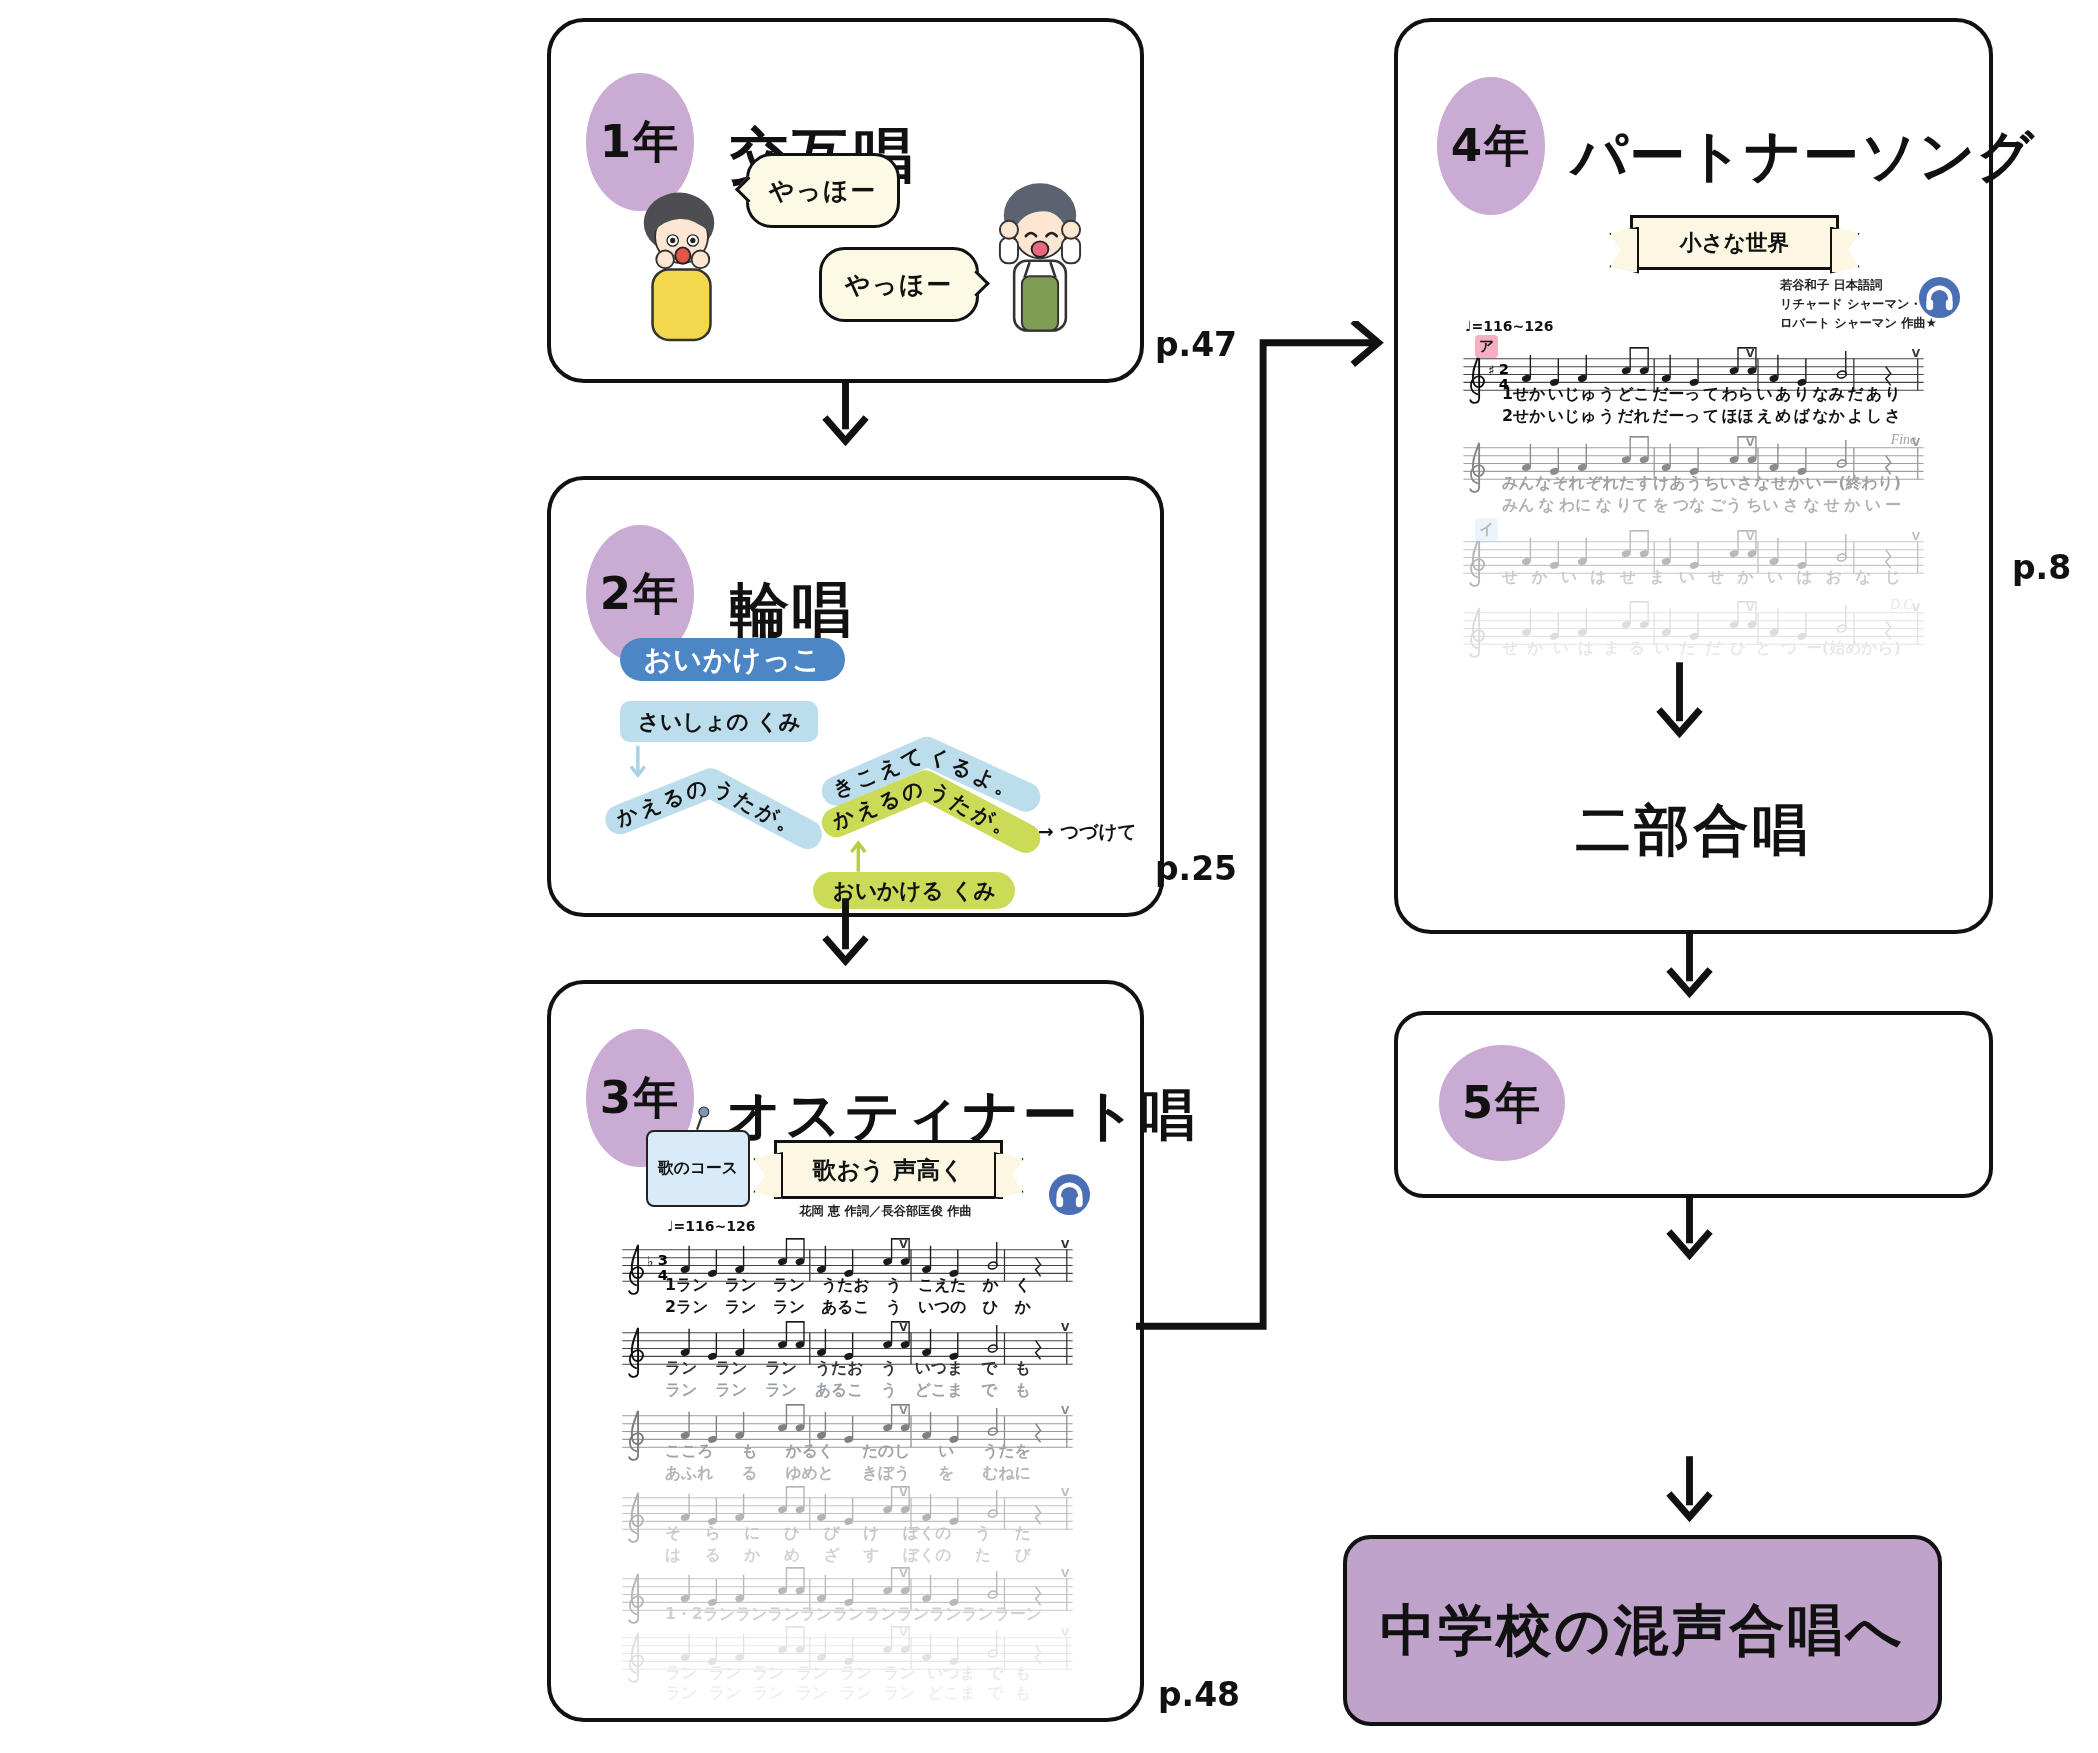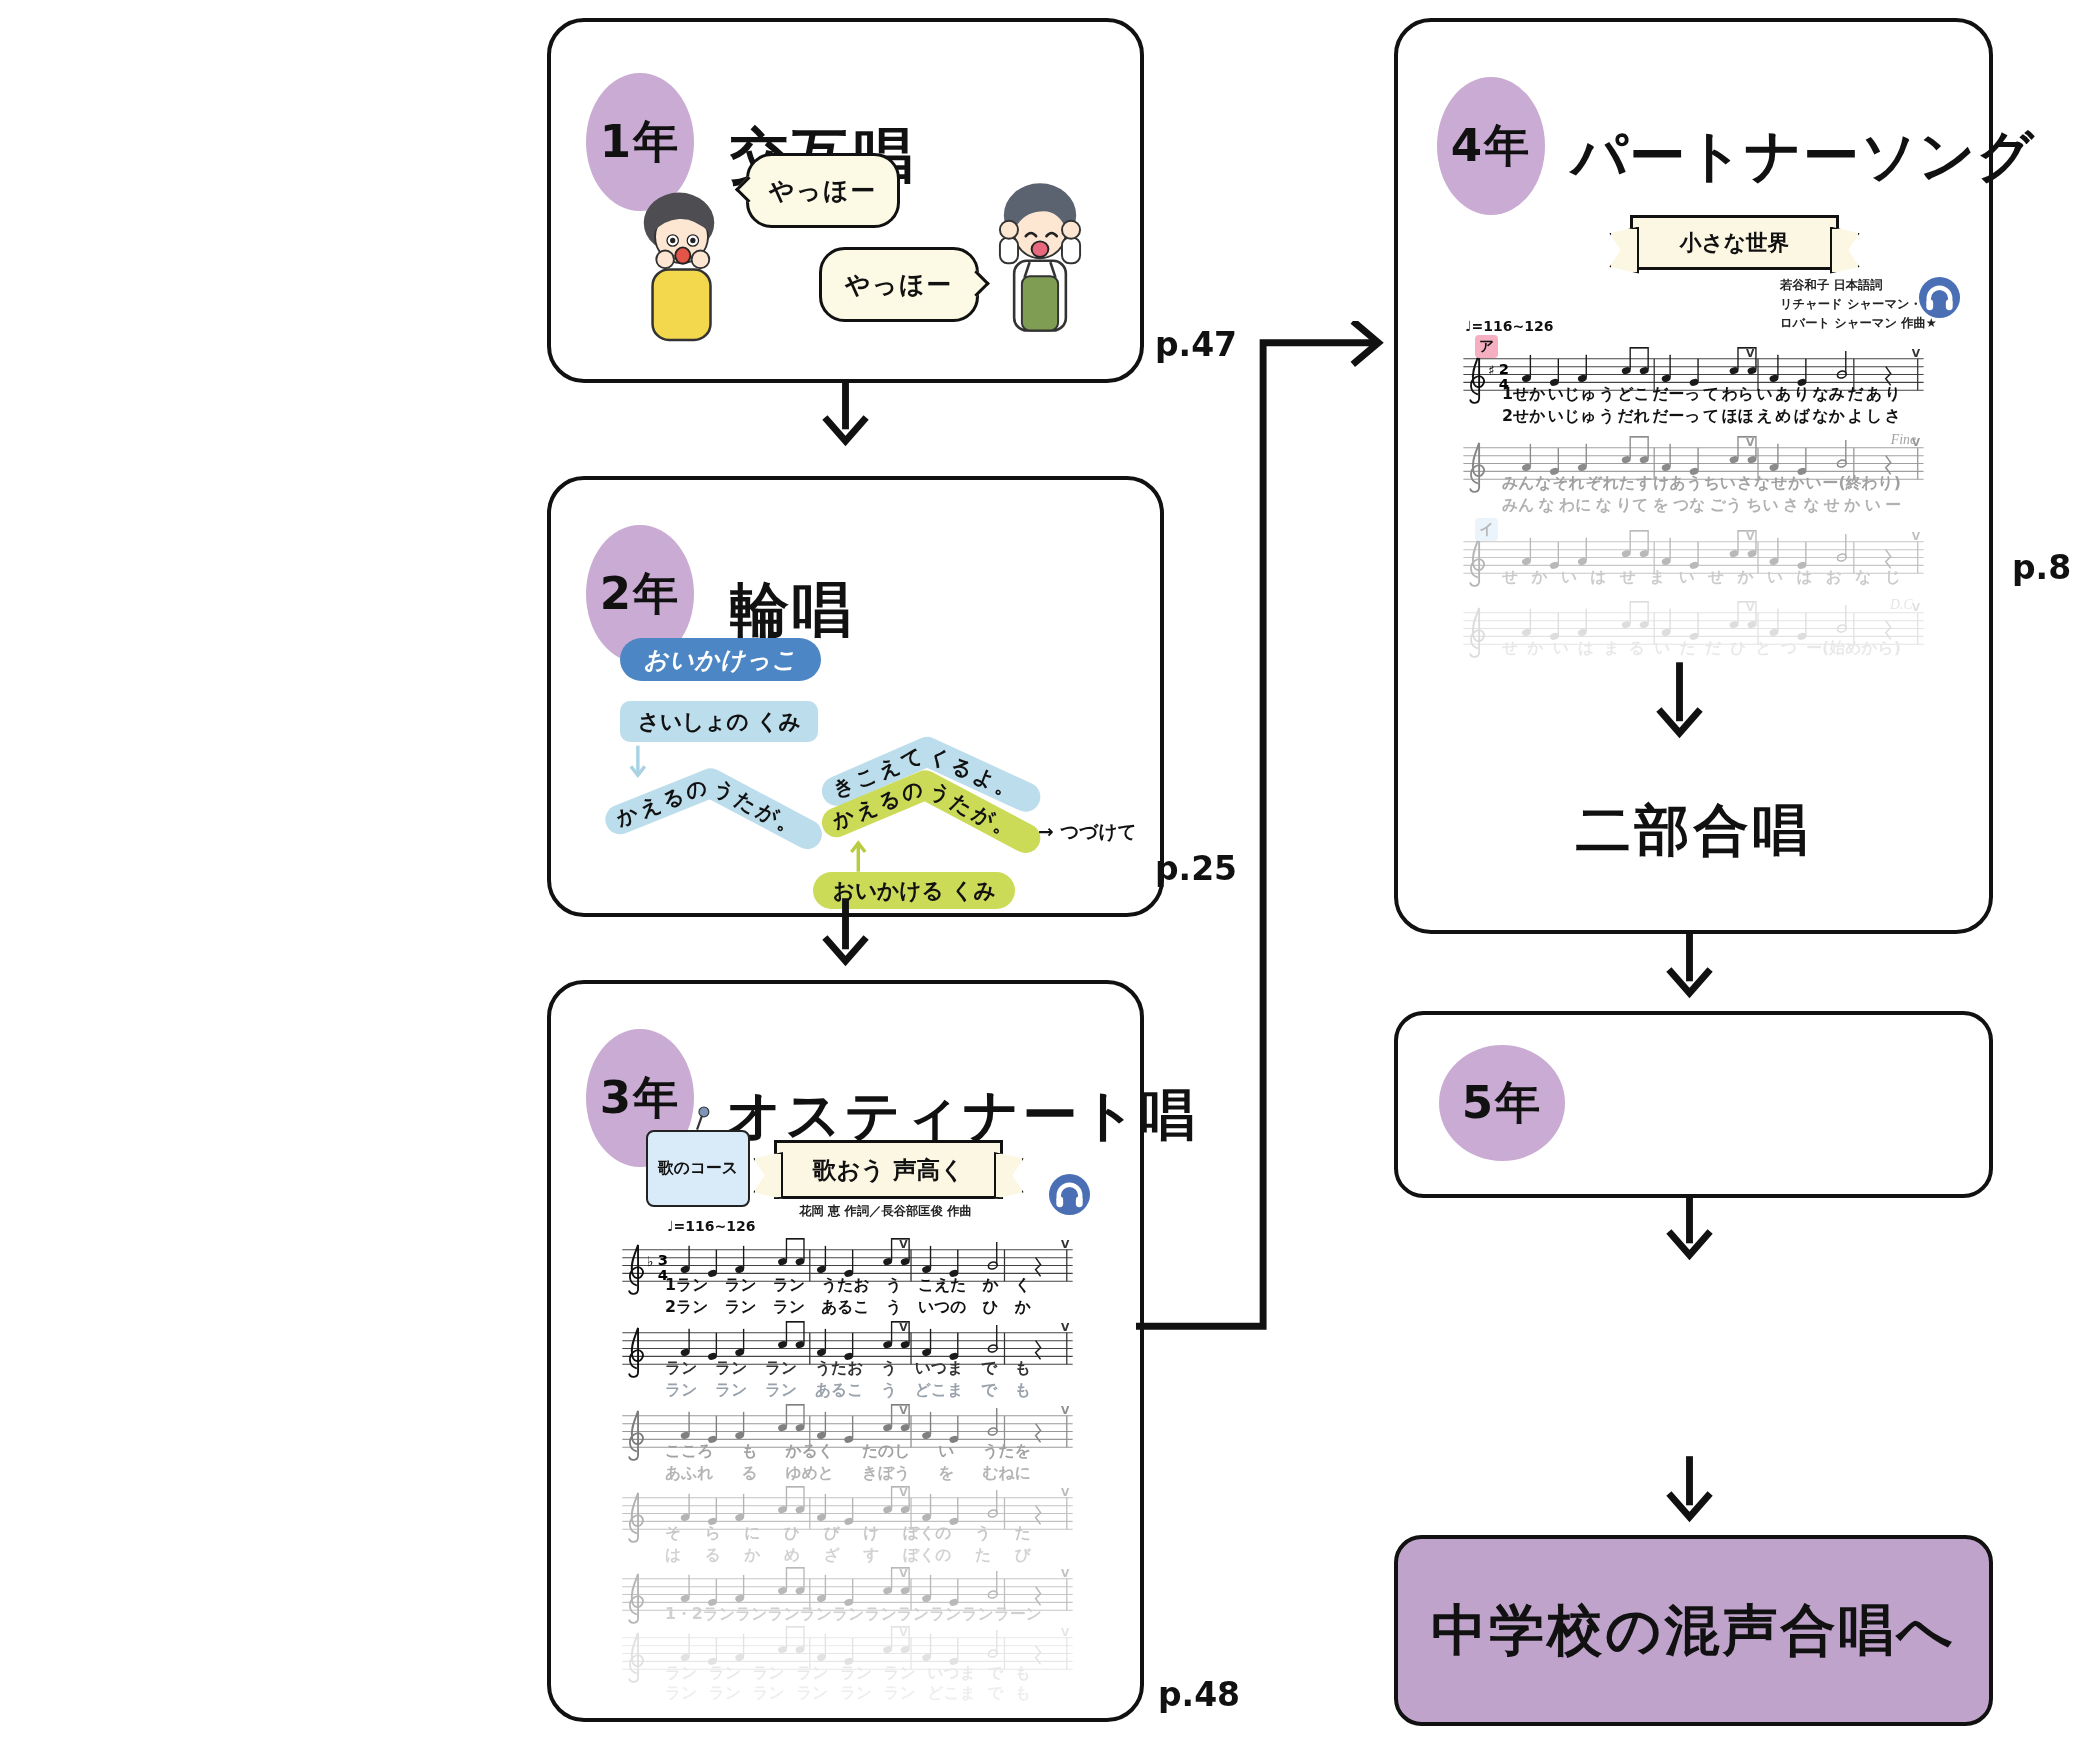--- a/index.html
+++ b/index.html
@@ -32,21 +32,21 @@
   .bubble{position:absolute;background:#FCFAE4;border:3.4px solid #111;border-radius:25.6px;
     display:flex;align-items:center;justify-content:center;font-size:24.6px;font-weight:800;letter-spacing:2px;}
   .bubble::after{content:'';position:absolute;width:15.8px;height:15.8px;background:#FCFAE4;}
   .bubble.tail-left::after{left:-9.9px;top:24.6px;border-left:3.4px solid #111;border-bottom:3.4px solid #111;transform:rotate(45deg);}
   .bubble.tail-right::after{right:-9.9px;top:24.6px;border-right:3.4px solid #111;border-top:3.4px solid #111;transform:rotate(45deg);}
   .kid{position:absolute;}
 
   
   .chase-svg{position:absolute;left:0;top:0;}
   .pill{position:absolute;display:flex;align-items:center;justify-content:center;font-weight:800;}
-  .pill.dark{background:var(--blue);color:#fff;border-radius:23.6px;font-size:24px;padding:0 23.6px;height:43px;letter-spacing:1px;font-style:italic;}
+  .pill.dark{background:var(--blue);color:#fff;border-radius:23.6px;font-size:28px;padding:0 23.6px;height:43px;letter-spacing:1px;}
   .pill.lite{background:var(--lblue);color:#111;border-radius:9.9px;font-size:21.7px;padding:0 17.7px;height:41px;}
   .pill.grn{background:var(--green);color:#111;border-radius:21.7px;font-size:21.7px;padding:0 19.7px;height:37px;}
   .chev-text{font-size:21px;font-weight:700;fill:#111;letter-spacing:3.5px;}
   .continue{position:absolute;font-size:18.7px;font-weight:800;white-space:nowrap;}
 
   
   .sheet{position:absolute;left:0;top:0;right:0;bottom:0;overflow:hidden;}
   .coursetag{position:absolute;background:#D9EAF8;border:2.5px solid #222;border-radius:7.9px;
     display:flex;align-items:center;justify-content:center;font-size:15.8px;font-weight:700;}
   .coursetag svg{position:absolute;left:50%;top:-25.6px;transform:translateX(-5.9px);}
@@ -806,21 +806,21 @@
           <path d="M28,2 V62" stroke="#111" stroke-width="7" fill="none"></path>
           <path d="M7,50 L28,74 L49,50" stroke="#111" stroke-width="7" fill="none"></path>
         </svg>
     </div>
     <div class="subtitle" style="top:772px;">二部合唱</div>
   </div>
 
   <div class="box small" style="left:1394px;top:1011px;width:591px;height:179px;">
     <div class="badge" style="left:41px;top:29.6px;width:126px;height:116px;">5年</div>
   </div>
-  <div class="box final" style="left:1394px;top:1535px;width:591px;height:183px;">
+  <div class="box final" style="left:1343px;top:1535px;width:591px;height:183px;">
     <div class="final-title">中学校の混声合唱へ</div>
   </div>
 
   <div class="arrow-v" style="left:818px;top:380px;">
     <svg width="55" height="77" viewBox="0 0 56 78">
         <path d="M28,0 V50" stroke="#111" stroke-width="7" fill="none"></path>
         <path d="M7,38 L28,62 L49,38" stroke="#111" stroke-width="7" fill="none"></path>
       </svg>
   </div>
   <div class="arrow-v" style="left:818px;top:898px;">

